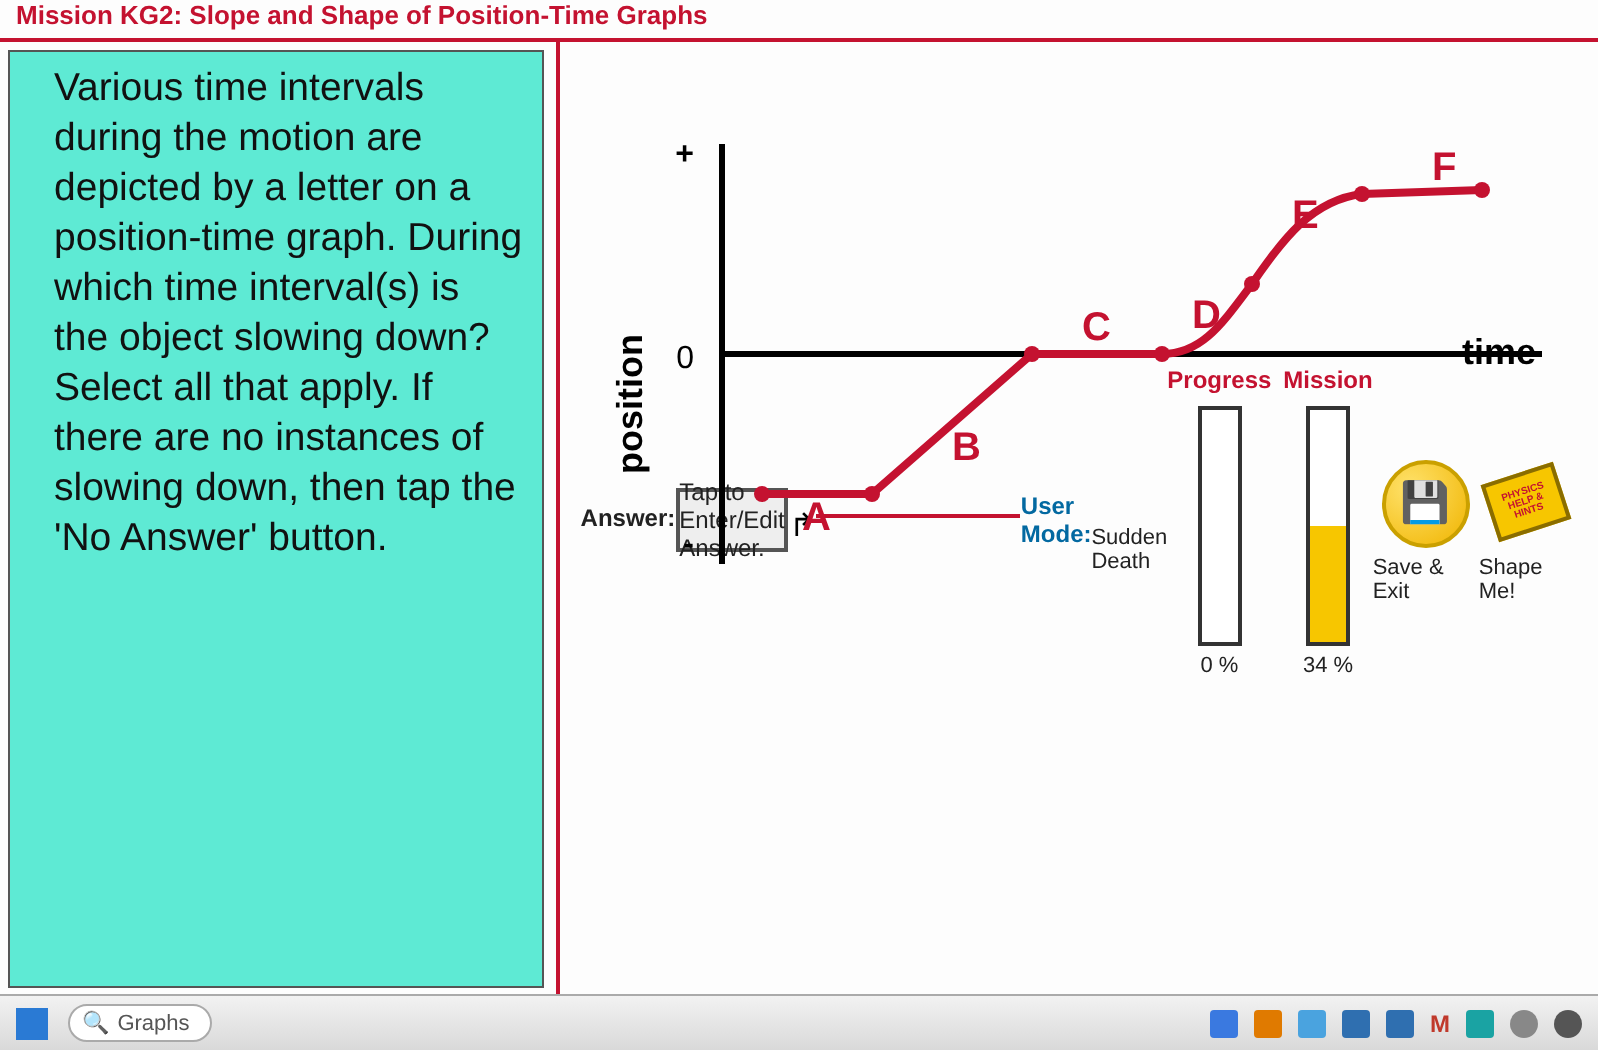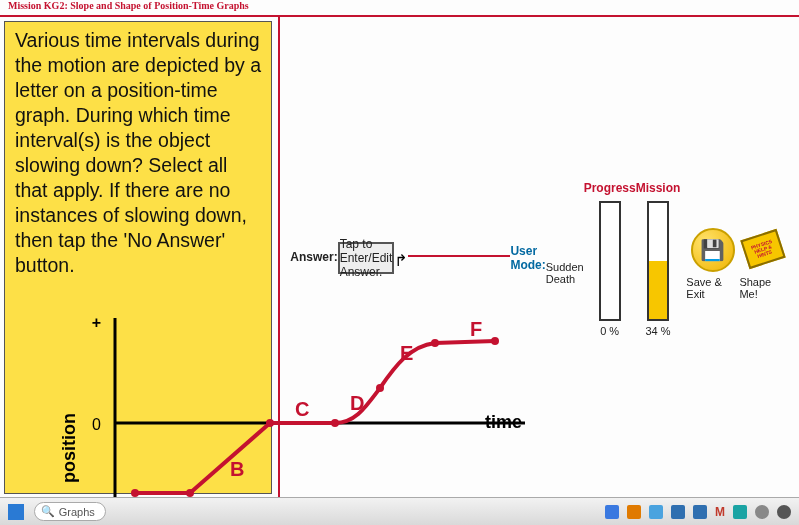--- a/index.html
+++ b/index.html
@@ -16,39 +16,38 @@
     top: 0; left: 0;
     width: 799px;
     height: 500px;
     background: #fdfdfd;
     display: flex;
     flex-direction: column;
   }
   .mission-title {
     color: #c41230;
     font-weight: bold;
-    font-size: 10px;
+    font-size: 13px;
     padding: 0 8px 4px 8px;
     overflow: hidden;
     white-space: nowrap;
-    font-family: Liberation Serif, serif;
   }
   .main-row {
     display: flex;
     border-top: 2px solid #c41230;
     flex: 1;
   }
   .question-panel {
     width: 572px;
     border: 1px solid #555;
     margin: 4px 6px 6px 4px;
-    padding: 6px 10px 4px 10px;
-    background: #fde047;
-    display: flex;
-    flex-direction: column;
+    padding: 6px 10px 4px 22px;
+    background: #5eead4;
+    display: flex;
+    flex-direction: row;
   }
   .question-text {
     font-size: 19.5px;
     line-height: 1.28;
     color: #111;
   }
   .graph-area {
     flex: 1;
     position: relative;
     margin-top: 10px;
@@ -101,21 +100,21 @@
     font-size: 12px;
   }
   .user-mode-val {
     font-size: 11px;
     color: #222;
     margin-bottom: 10px;
     margin-top: 40px;
   }
   .bars-row {
     display: flex;
-    justify-content: flex-start;
+    justify-content: space-between;
     width: 100%;
     margin-top: 2px;
   }
   .bar-col {
     display: flex;
     flex-direction: column;
     align-items: center;
   }
   .bar-title {
     color: #c41230;

